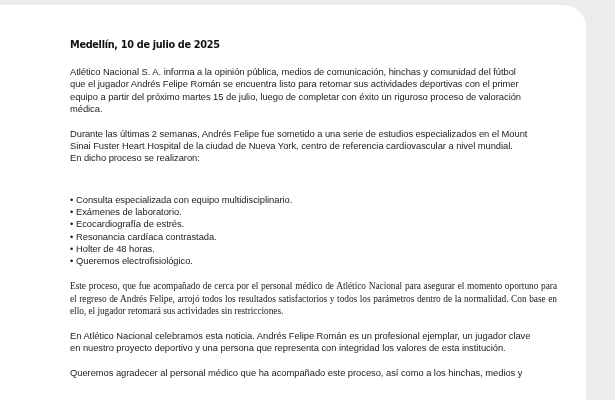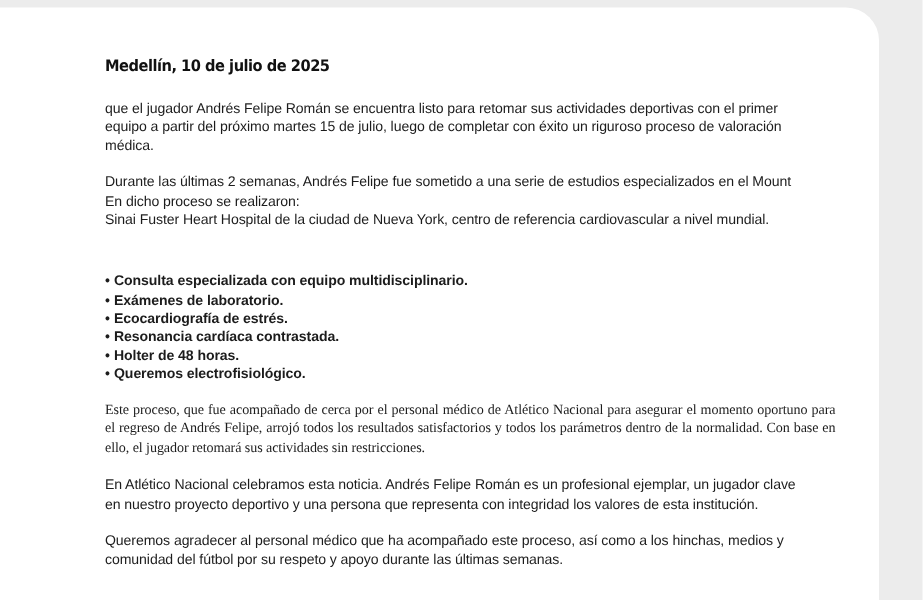--- a/index.html
+++ b/index.html
@@ -58,21 +58,20 @@
       margin: 0 0 12.35px 0;
     }
     .body p.justify {
       text-align: justify;
       font-family: Liberation Serif, serif;
     }
     .body ul {
       list-style: none;
       margin: 0 0 12.35px 0;
       padding: 0;
-      font-weight: bold;
     }
     .body ul li {
       margin: 0;
       padding: 0;
     }
     .body ul li .bullet {
       display: inline-block;
       width: 6px;
     }
     .nowrap-line {
@@ -84,48 +83,48 @@
 <body>
 
 <div class="card">
   <div class="doc">
 
     <h1 class="dateline">Medellín, 10 de julio de 2025</h1>
 
     <div class="body">
 
       <p>
+        <span class="nowrap-line">Atlético Nacional S. A. informa a la opinión pública, medios de comunicación, hinchas y comunidad del fútbol</span>
         <span class="nowrap-line">que el jugador Andrés Felipe Román se encuentra listo para retomar sus actividades deportivas con el primer</span>
         <span class="nowrap-line">equipo a partir del próximo martes 15 de julio, luego de completar con éxito un riguroso proceso de valoración</span>
         <span class="nowrap-line">médica.</span>
       </p>
 
       <p style="margin-bottom:29px;">
         <span class="nowrap-line">Durante las últimas 2 semanas, Andrés Felipe fue sometido a una serie de estudios especializados en el Mount</span>
+        <span class="nowrap-line">Sinai Fuster Heart Hospital de la ciudad de Nueva York, centro de referencia cardiovascular a nivel mundial.</span>
         <span class="nowrap-line">En dicho proceso se realizaron:</span>
-        <span class="nowrap-line">Sinai Fuster Heart Hospital de la ciudad de Nueva York, centro de referencia cardiovascular a nivel mundial.</span>
       </p>
 
       <ul>
         <li><span class="bullet">•</span><span>Consulta especializada con equipo multidisciplinario.</span></li>
         <li><span class="bullet">•</span><span>Exámenes de laboratorio.</span></li>
         <li><span class="bullet">•</span><span>Ecocardiografía de estrés.</span></li>
         <li><span class="bullet">•</span><span>Resonancia cardíaca contrastada.</span></li>
         <li><span class="bullet">•</span><span>Holter de 48 horas.</span></li>
         <li><span class="bullet">•</span><span>Queremos electrofisiológico.</span></li>
       </ul>
 
       <p class="justify">Este proceso, que fue acompañado de cerca por el personal médico de Atlético Nacional para asegurar el momento oportuno para el regreso de Andrés Felipe, arrojó todos los resultados satisfactorios y todos los parámetros dentro de la normalidad.  Con base en ello, el jugador retomará sus actividades sin restricciones.</p>
 
       <p>
         <span class="nowrap-line">En Atlético Nacional celebramos esta noticia. Andrés Felipe Román es un profesional ejemplar, un jugador clave</span>
         <span class="nowrap-line">en nuestro proyecto deportivo y una persona que representa con integridad los valores de esta institución.</span>
       </p>
 
       <p>
         <span class="nowrap-line">Queremos agradecer al personal médico que ha acompañado este proceso, así como a los hinchas, medios y</span>
-        <span class="nowrap-line">comunidad del fútbol por su respeto y apoyo durante las últimas semanas.</span>
       </p>
 
 
     </div>
   </div>
 </div>
 
 </body></html>

